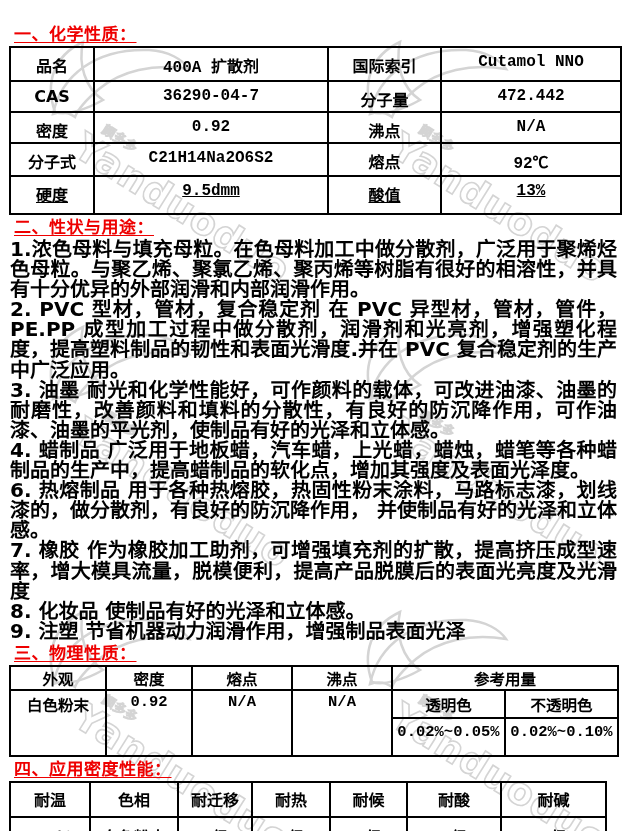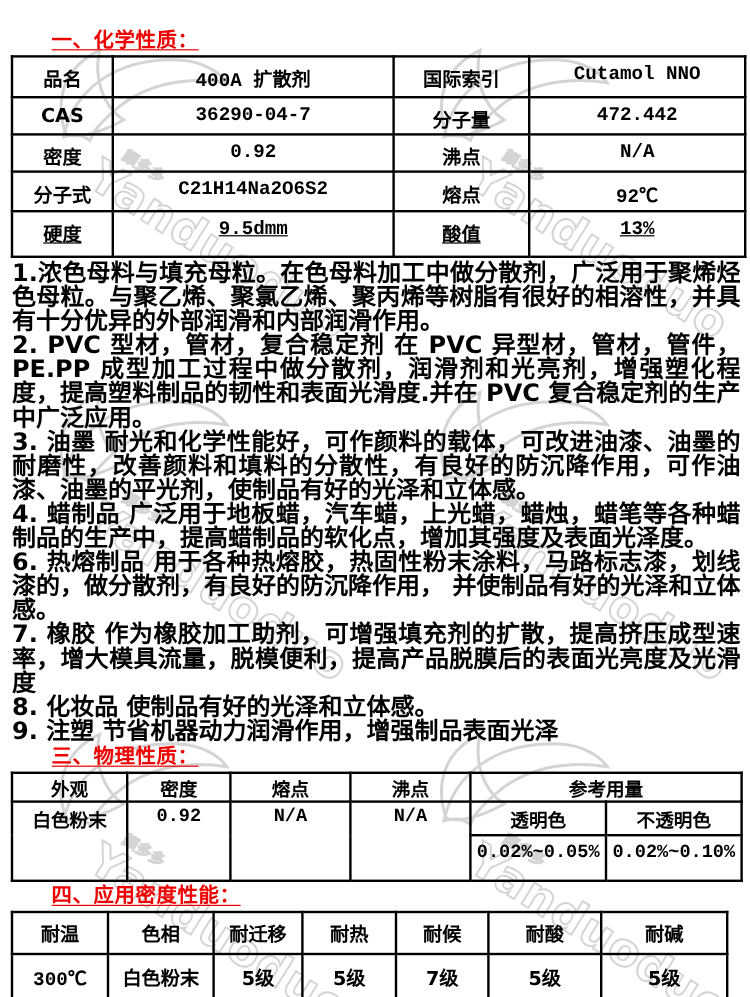--- a/index.html
+++ b/index.html
@@ -9,21 +9,21 @@
     font-weight:700;color:#000;
   }
   .wm-layer{position:absolute;inset:0;z-index:0;pointer-events:none;}
   .wm{position:absolute;overflow:visible;}
   .content{position:relative;z-index:1;padding:3px 6px 0 9px;}
   .sec-head{
     color:var(--heading-color,#ee0000);
     font-size:17px;line-height:19px;margin:3px 0 2px 5px;
     letter-spacing:0.5px;
   }
-  .sec-head .ul{text-decoration:underline;text-underline-offset:2px;margin-left:29px;}
+  .sec-head .ul{text-decoration:underline;text-underline-offset:2px;}
   table{border-collapse:collapse;table-layout:fixed;background:transparent;}
   td{border:2px solid #000;text-align:center;padding:0;overflow:hidden;}
   .mono{font-family:"Liberation Mono","DejaVu Sans Mono",monospace;text-align:center;}
   
   .chem{width:611px;}
   .chem td{vertical-align:top;padding-top:5px;font-size:16px;border-radius:16px;}
   .chem tr:nth-child(1){height:34px;}
   .chem tr:nth-child(2){height:29px;}
   .chem tr:nth-child(3){height:30px;}
   .chem tr:nth-child(4){height:33px;}
@@ -120,20 +120,21 @@
       </tr>
       <tr>
         <td>硬度</td>
         <td class="mono">9.5dmm</td>
         <td>酸值</td>
         <td class="mono">13%</td>
       </tr>
     </tbody>
   </table>
 
+  <div class="sec-head"><span class="ul">二、性状与用途：</span></div>
 
   <div class="usage">
     <div>1.浓色母料与填充母粒。在色母料加工中做分散剂，广泛用于聚烯烃色母粒。与聚乙烯、聚氯乙烯、聚丙烯等树脂有很好的相溶性，并具有十分优异的外部润滑和内部润滑作用。</div>
     <div>2. PVC 型材，管材，复合稳定剂 在 PVC 异型材，管材，管件，PE.PP 成型加工过程中做分散剂，润滑剂和光亮剂，增强塑化程度，提高塑料制品的韧性和表面光滑度.并在 PVC 复合稳定剂的生产中广泛应用。</div>
     <div>3. 油墨 耐光和化学性能好，可作颜料的载体，可改进油漆、油墨的耐磨性，改善颜料和填料的分散性，有良好的防沉降作用，可作油漆、油墨的平光剂，使制品有好的光泽和立体感。</div>
     <div>4. 蜡制品 广泛用于地板蜡，汽车蜡，上光蜡，蜡烛，蜡笔等各种蜡制品的生产中，提高蜡制品的软化点，增加其强度及表面光泽度。</div>
     <div>6. 热熔制品 用于各种热熔胶，热固性粉末涂料，马路标志漆，划线漆的，做分散剂，有良好的防沉降作用， 并使制品有好的光泽和立体感。</div>
     <div>7. 橡胶 作为橡胶加工助剂，可增强填充剂的扩散，提高挤压成型速率，增大模具流量，脱模便利，提高产品脱膜后的表面光亮度及光滑度</div>
     <div>8. 化妆品 使制品有好的光泽和立体感。</div>
     <div>9. 注塑 节省机器动力润滑作用，增强制品表面光泽</div>

